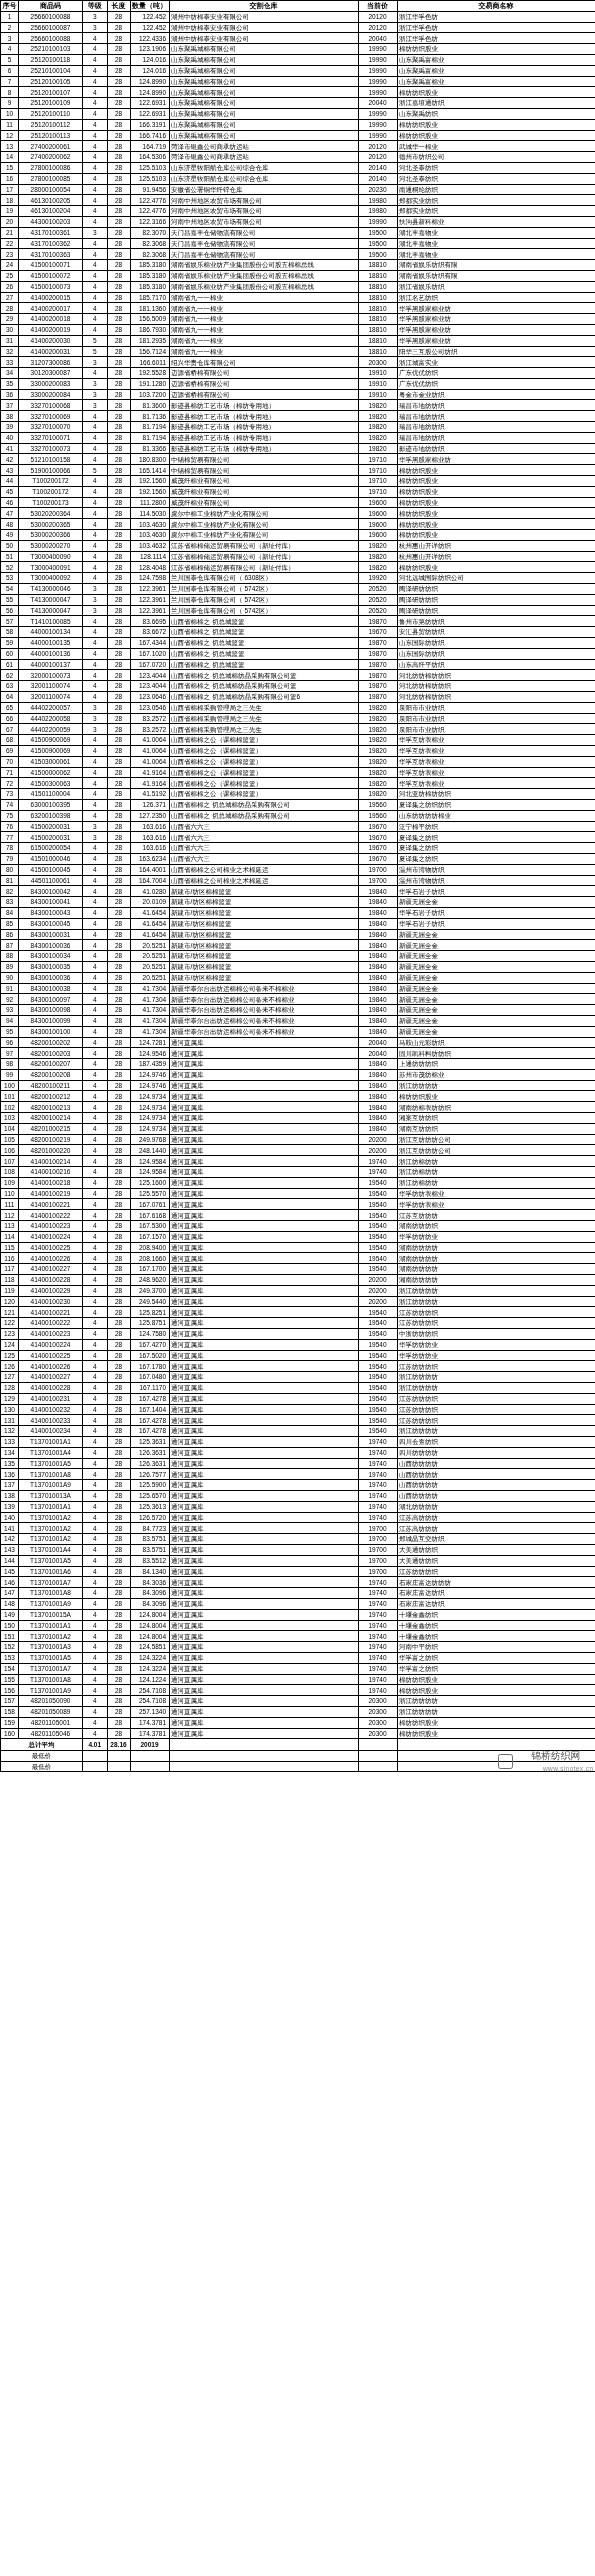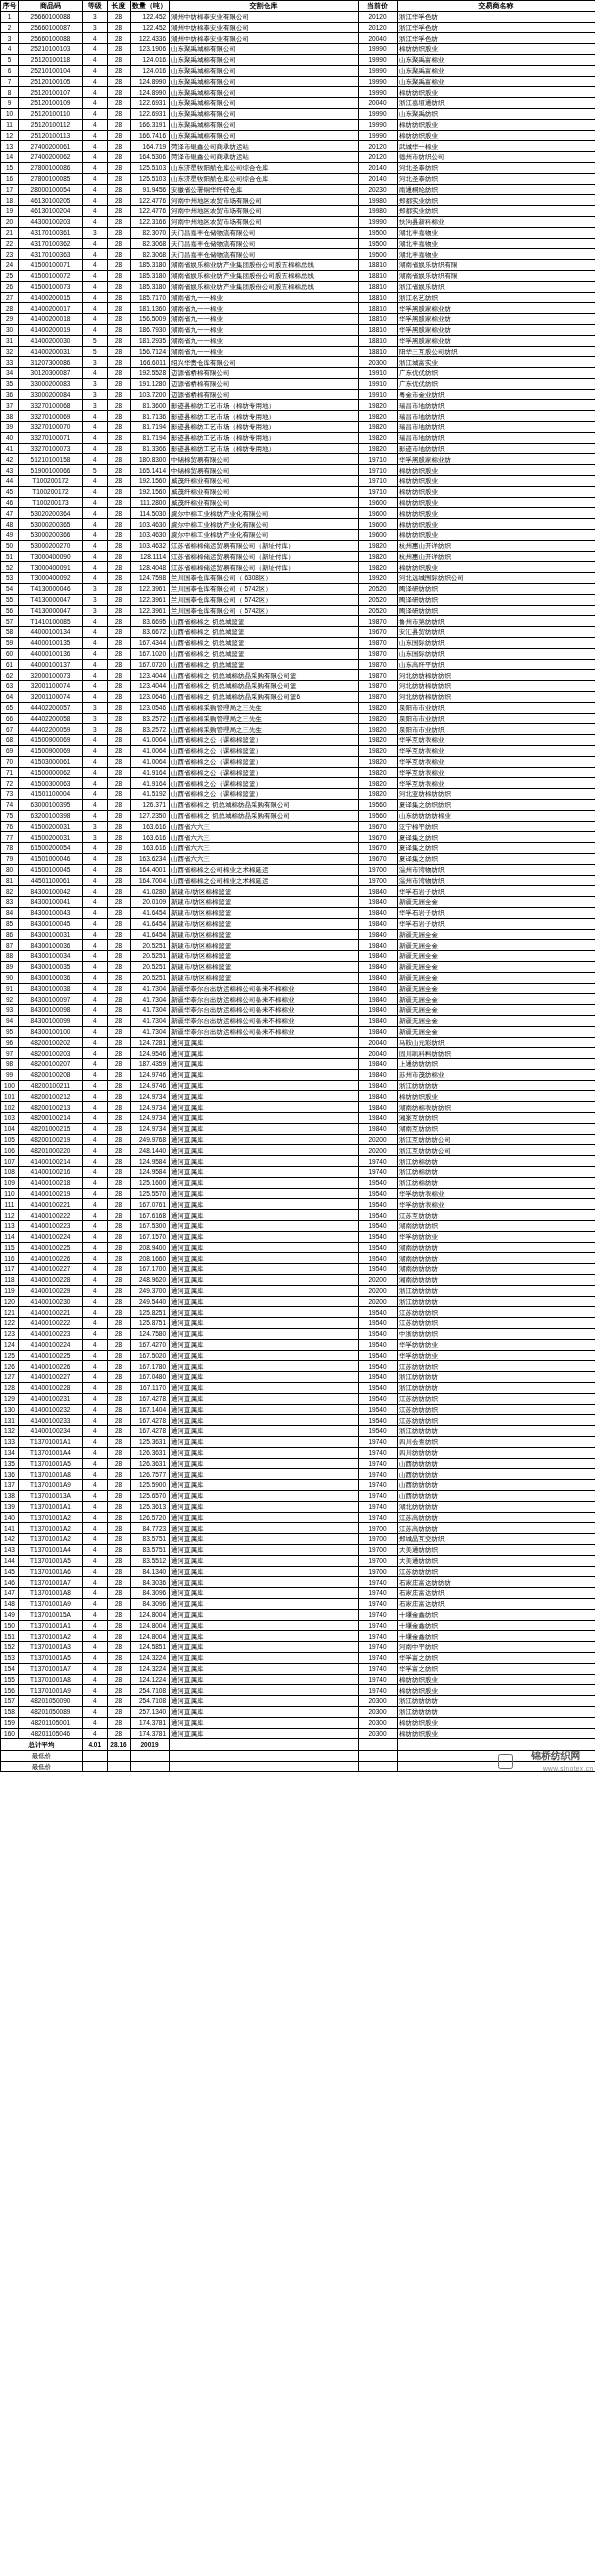--- a/index.html
+++ b/index.html
@@ -14,21 +14,21 @@
   col.c3{width:23px}
   col.c4{width:39px}
   col.c5{width:189px}
   col.c6{width:39px}
   col.c7{width:198px}
   td.n{text-align:center}
   td.num{text-align:right;padding-right:2.4px}
   td.t{text-align:left;padding-left:1.6px}
   tr.total td{font-weight:bold;height:10.6px}
   .wmbox{position:absolute;right:0;bottom:0;width:98px;height:21px;}
-  .wmtop{position:absolute;right:14.7px;bottom:9.8px;font-size:9.8px;color:#555;font-weight:bold;}
+  .wmtop{position:absolute;right:14.7px;bottom:9.8px;font-size:9.8px;color:#555;font-weight:normal;}
   .wmsub{position:absolute;right:1.6px;bottom:0.8px;font-size:6.5px;color:#888;letter-spacing:0.4px;}
   .wmlogo{position:absolute;right:82px;bottom:3.3px;width:13px;height:13px;border:1.6px solid #6b6b6b;border-radius:2.4px;}
 </style>
 </head>
 <body>
 
 <div id="page">
 
   <table>
     <colgroup>

